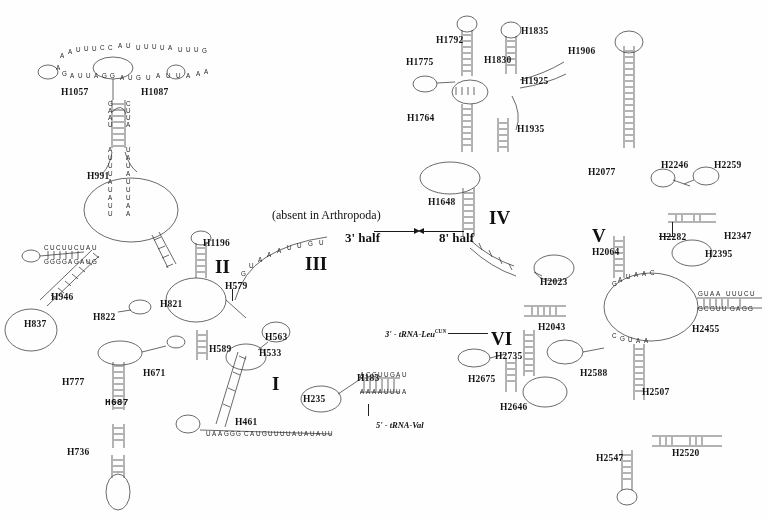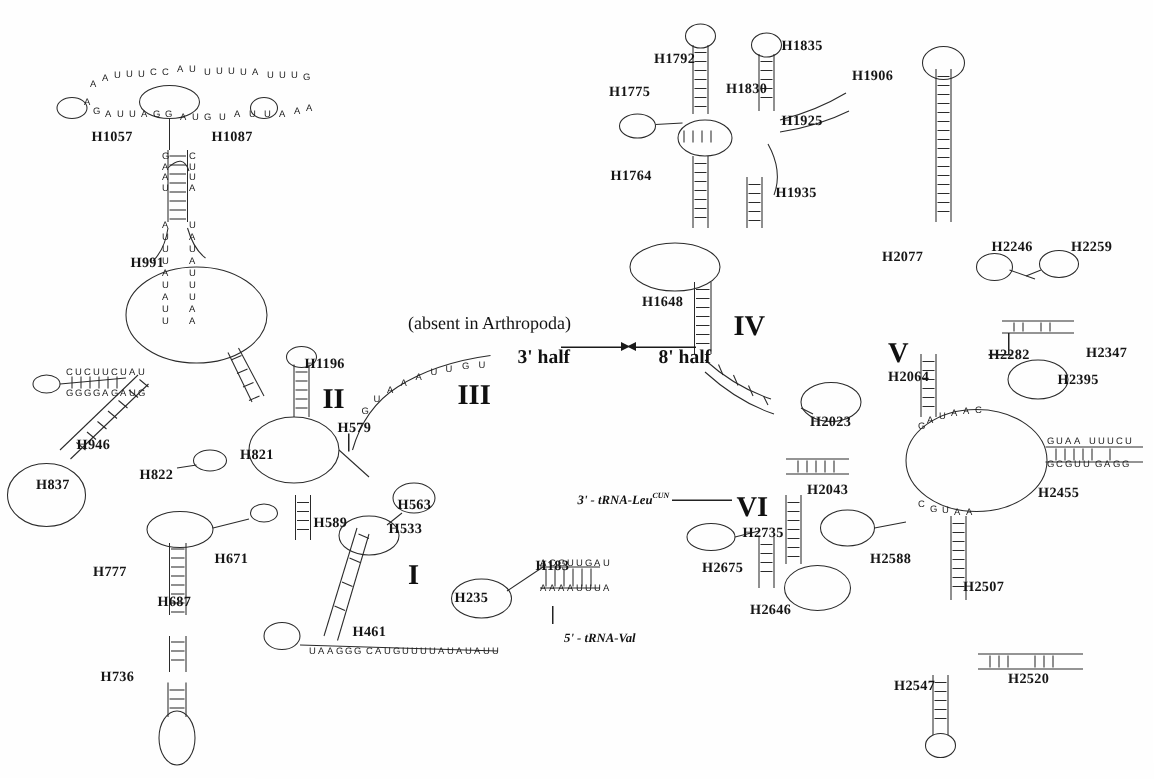--- a/index.html
+++ b/index.html
@@ -582,21 +582,21 @@
   <div id="labels">
       <div class="hlabel" style="left: 61px; top: 88px;">H1057</div>
       <div class="hlabel" style="left: 141px; top: 88px;">H1087</div>
       <div class="hlabel" style="left: 87px; top: 172px;">H991</div>
       <div class="hlabel" style="left: 51px; top: 253px; margin-top: 40px;">H946</div>
       <div class="hlabel" style="left: 24px; top: 320px;">H837</div>
       <div class="hlabel" style="left: 93px; top: 313px;">H822</div>
       <div class="hlabel" style="left: 124px; top: 300px; margin-left: 36px;">H821</div>
       <div class="hlabel" style="left: 62px; top: 378px;">H777</div>
       <div class="hlabel" style="left: 143px; top: 369px;">H671</div>
-      <div class="hlabel" style="left: 105px; top: 398px;">H687</div>
+      <div class="hlabel" style="left: 105px; top: 398px; font-family: Liberation Mono, monospace;">H687</div>
       <div class="hlabel" style="left: 67px; top: 448px;">H736</div>
       <div class="hlabel" style="left: 203px; top: 239px;">H1196</div>
       <div class="hlabel" style="left: 225px; top: 282px;">H579</div>
       <div class="hlabel" style="left: 209px; top: 345px;">H589</div>
       <div class="hlabel" style="left: 265px; top: 333px;">H563</div>
       <div class="hlabel" style="left: 259px; top: 349px;">H533</div>
       <div class="hlabel" style="left: 235px; top: 418px;">H461</div>
       <div class="hlabel" style="left: 303px; top: 395px;">H235</div>
       <div class="hlabel" style="left: 357px; top: 374px;">H183</div>
       <div class="hlabel" style="left: 406px; top: 58px;">H1775</div>

